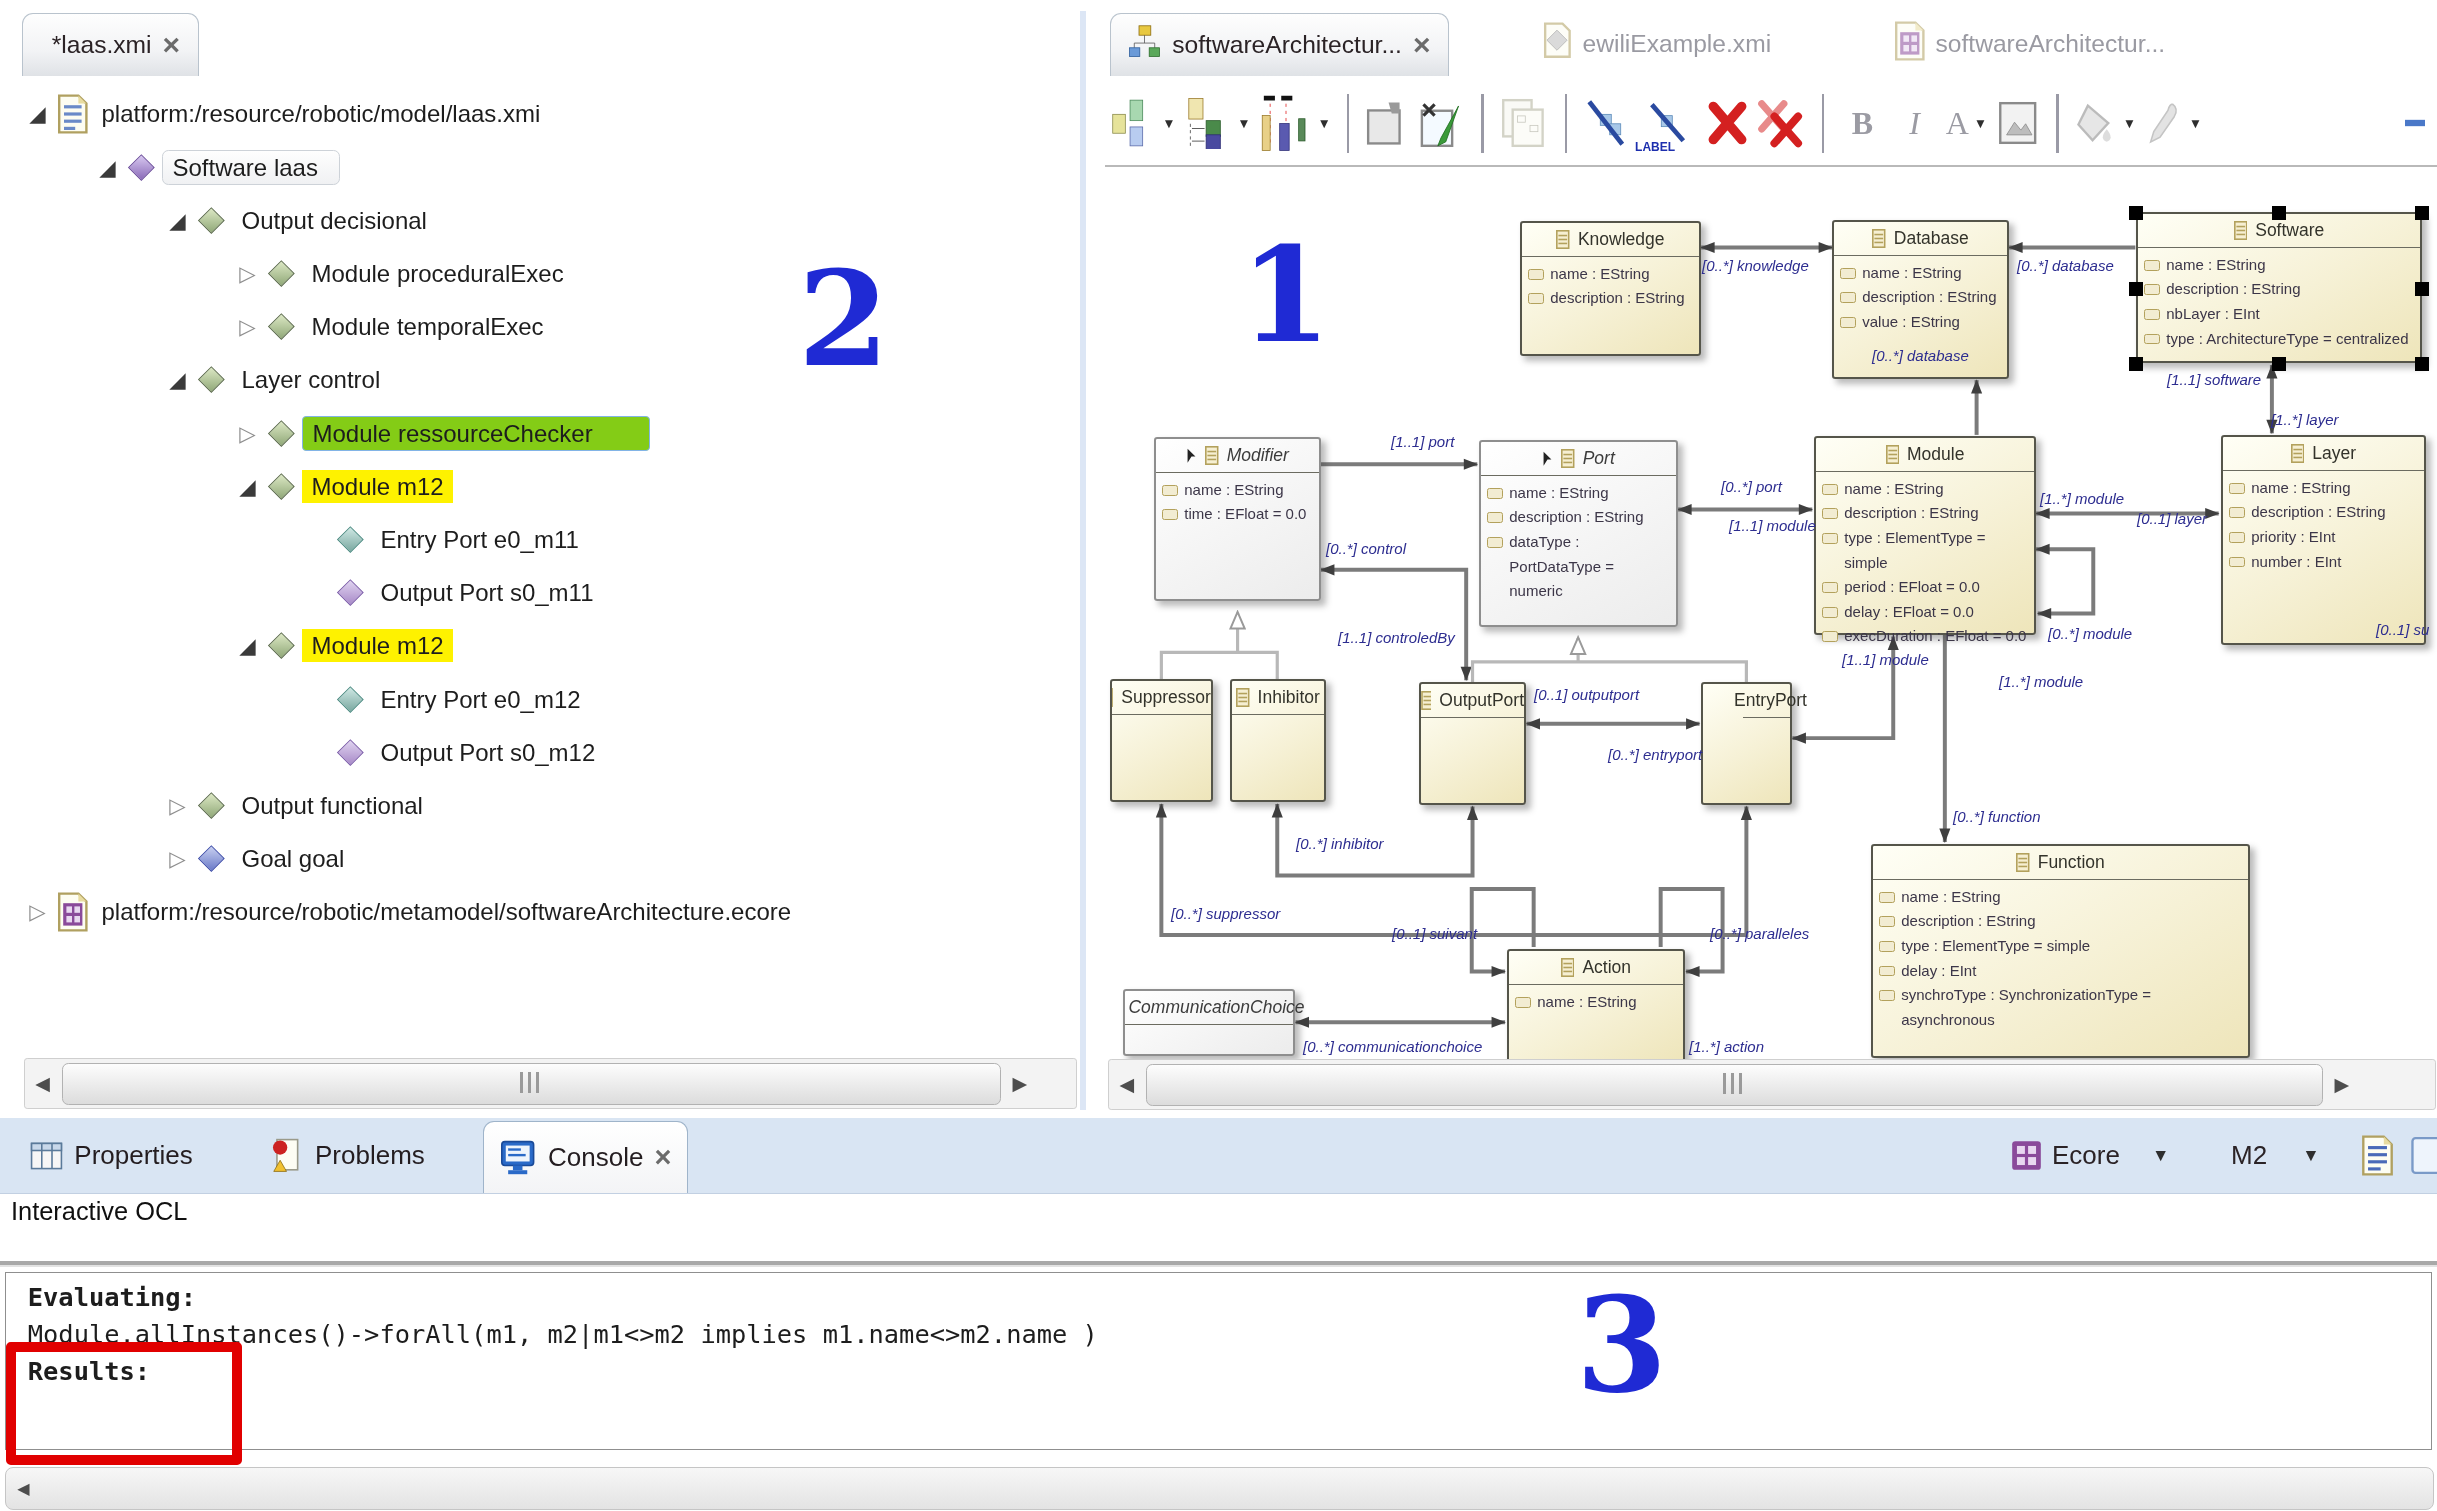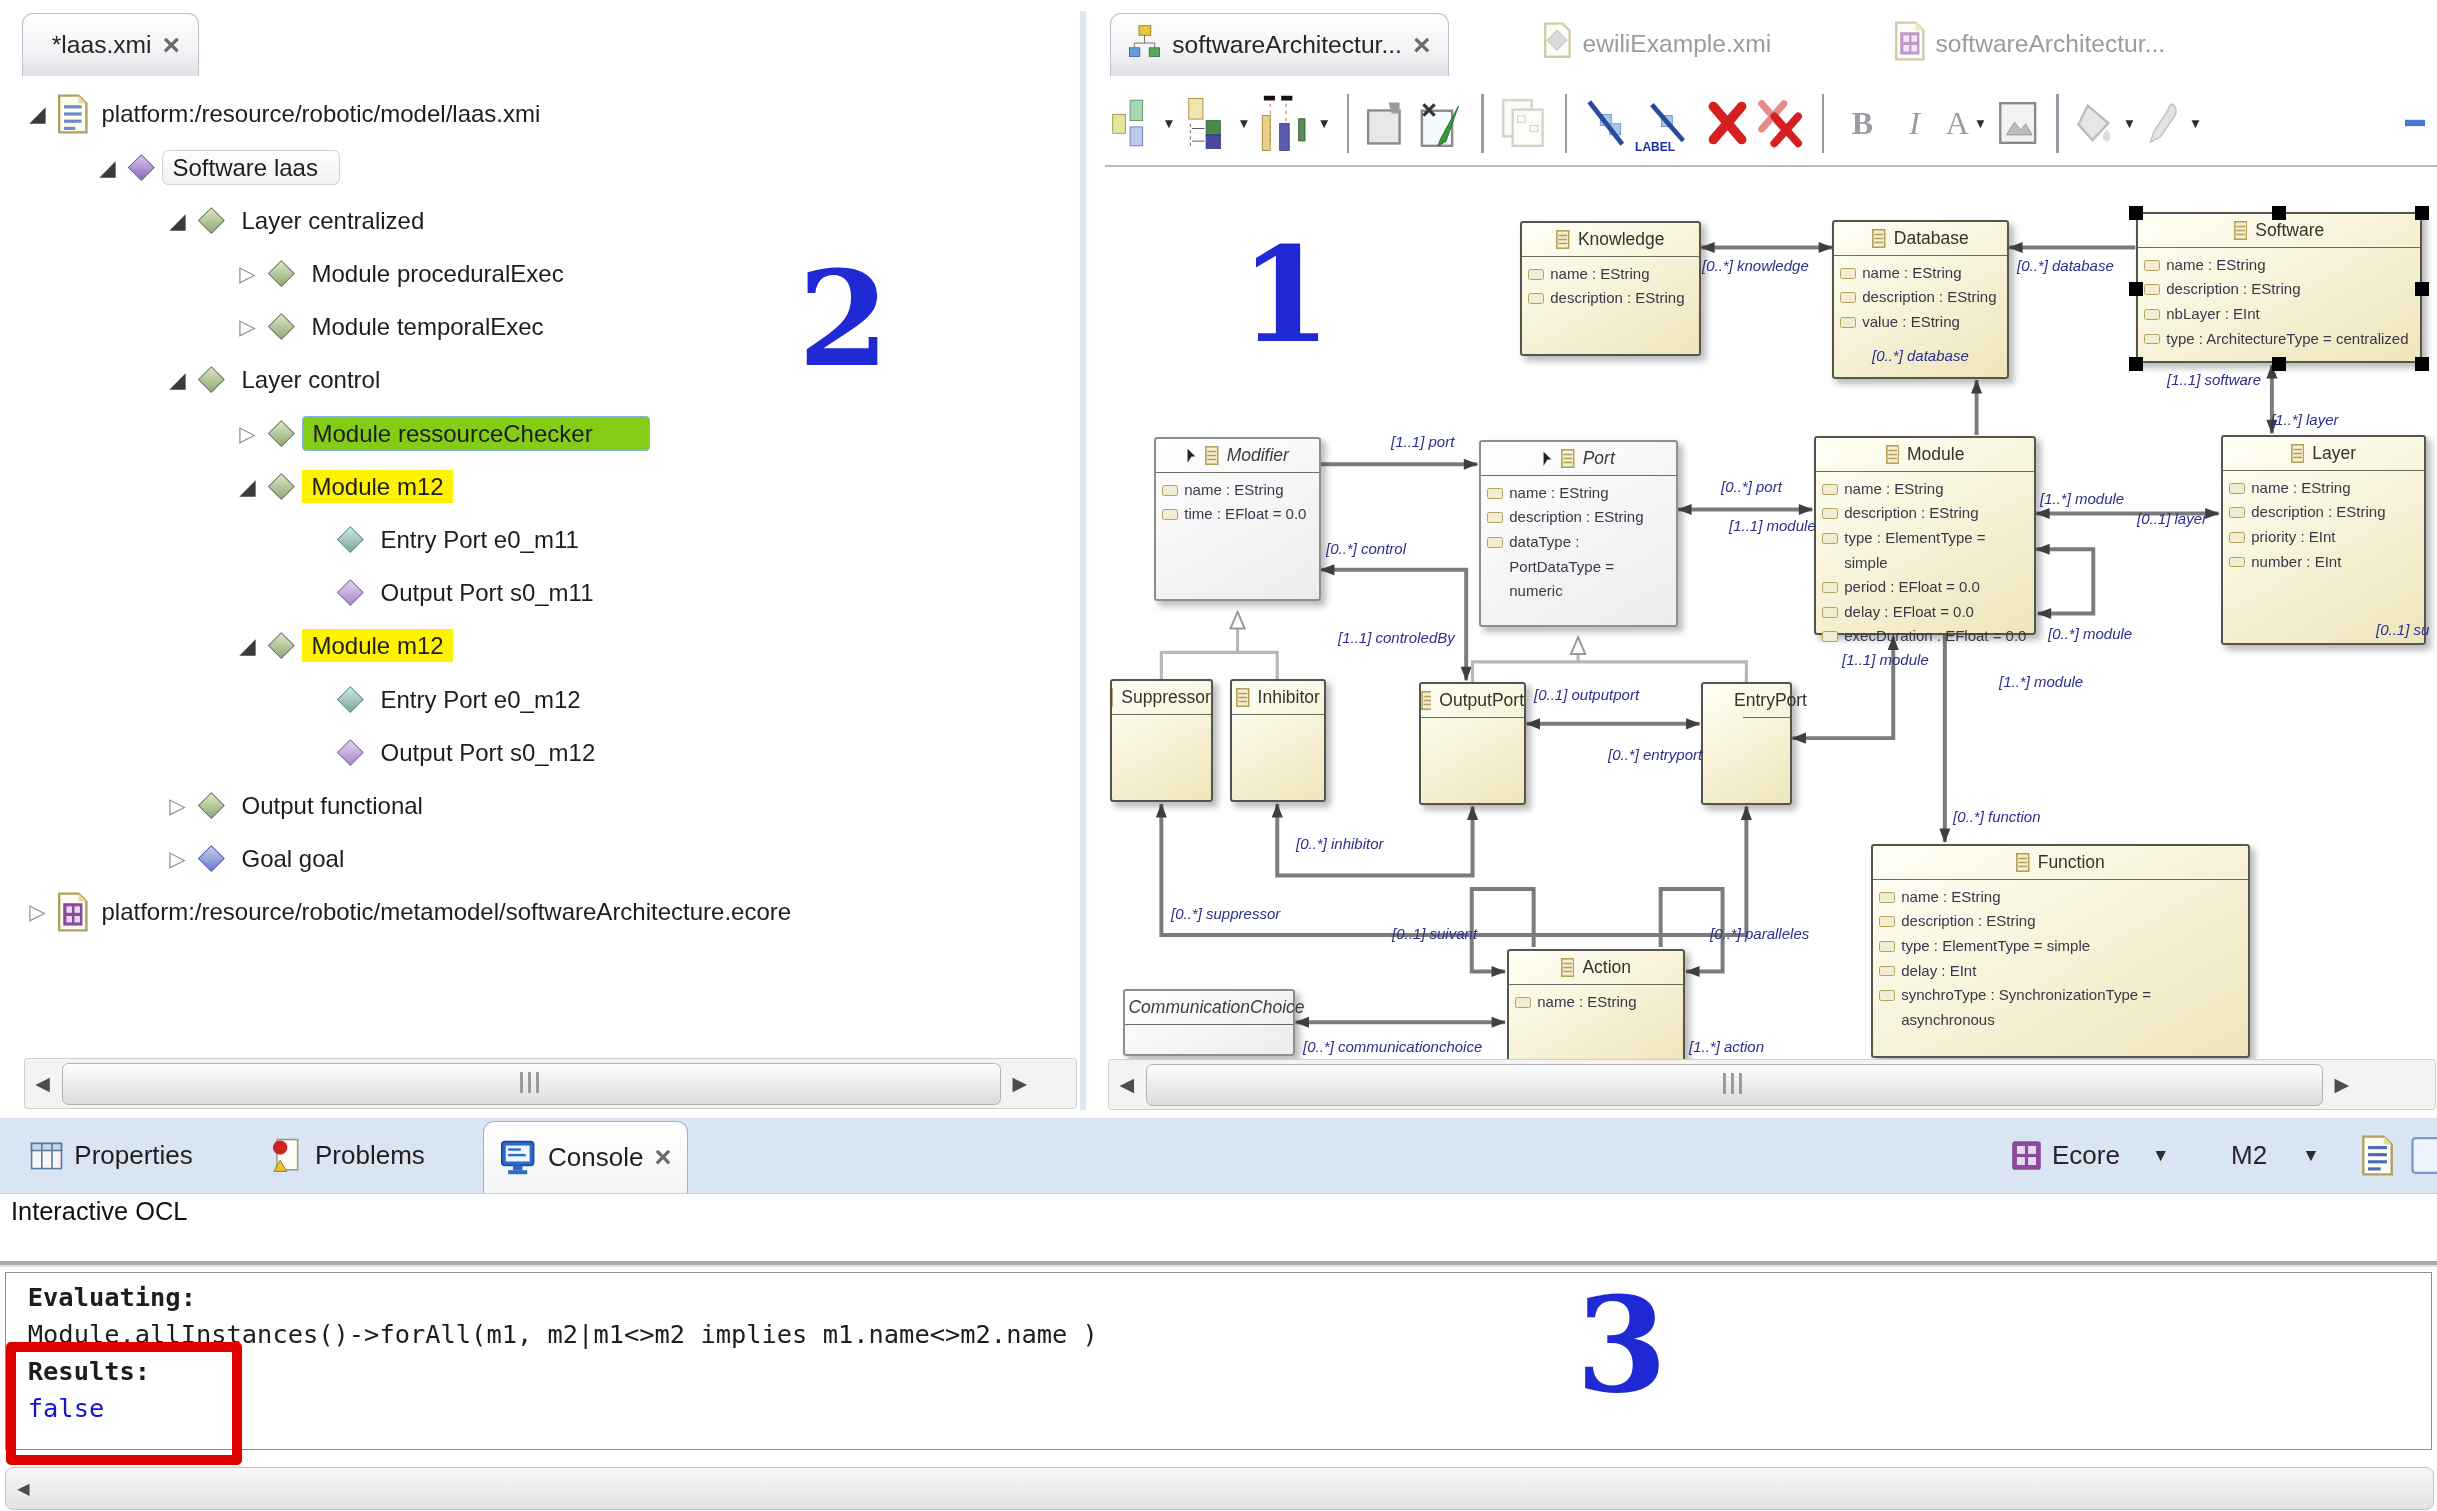--- a/index.html
+++ b/index.html
@@ -107,21 +107,21 @@
           <span class="t-ic">
             <span class="dia" style="border-color: rgb(106, 74, 154); background: linear-gradient(135deg, rgb(216, 200, 240), rgb(138, 106, 184));"></span>
           </span>
           <span class="lbl frame">Software laas</span>
         </div>
         <div class="tree-row" style="top: 186px; padding-left: 156px;">
           <span class="exp open">◢</span>
           <span class="t-ic">
             <span class="dia" style="border-color: rgb(90, 106, 74); background: linear-gradient(135deg, rgb(220, 232, 196), rgb(144, 168, 120));"></span>
           </span>
-          <span class="lbl">Layer centralized</span>
+          <span class="lbl">Output decisional</span>
         </div>
         <div class="tree-row" style="top: 239px; padding-left: 226px;">
           <span class="exp closed">▷</span>
           <span class="t-ic">
             <span class="dia" style="border-color: rgb(90, 106, 74); background: linear-gradient(135deg, rgb(220, 232, 196), rgb(144, 168, 120));"></span>
           </span>
           <span class="lbl">Module proceduralExec</span>
         </div>
         <div class="tree-row" style="top: 292px; padding-left: 226px;">
           <span class="exp closed">▷</span>
@@ -832,21 +832,20 @@
       </div>
     </div>
 
     <div id="subtitle">Interactive OCL</div>
     <div id="csep"></div>
 
     <div id="consolebox">
       <div class="cline cbold">Evaluating:</div>
       <div class="cline">Module.allInstances()-&gt;forAll(m1, m2|m1&lt;&gt;m2 implies m1.name&lt;&gt;m2.name )</div>
       <div class="cline cbold">Results:</div>
-      <div class="cline" id="result-line">false</div>
     </div>
     <div id="redbox"></div>
 
     <div id="bscroll">
       <span class="sbtn" style="font-size:16px;">◀</span>
     </div>
   </section>
 
   <div class="annot" style="left:1240px;top:230px;">1</div>
   <div class="annot" style="left:798px;top:254px;">2</div>

